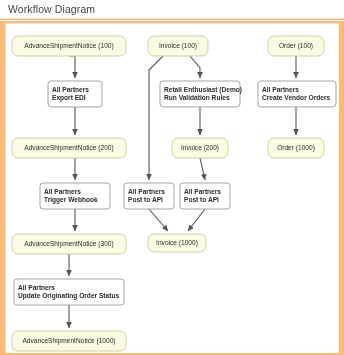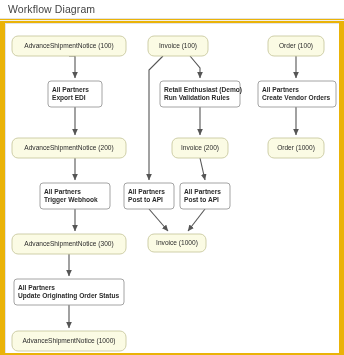--- a/index.html
+++ b/index.html
@@ -1,20 +1,20 @@
 <!DOCTYPE html>
 <html><head>
 <meta charset="utf-8">
 <style>
   html,body{margin:0;padding:0;}
   body{
     width:344px;height:355px;overflow:hidden;background:#ffffff;
     font-family:"Liberation Sans",sans-serif;
   }
-  #app{position:relative;width:344px;height:355px;background:#eab308;}
+  #app{position:relative;width:344px;height:355px;background:#fdba74;}
 
   
   .header{
     position:absolute;left:0;top:0;width:344px;height:19px;
     background:#ffffff;box-sizing:border-box;
   }
   .header-title{
     position:absolute;left:8px;top:3px;
     font-size:10.5px;color:#444444;letter-spacing:.1px;white-space:nowrap;
   }

